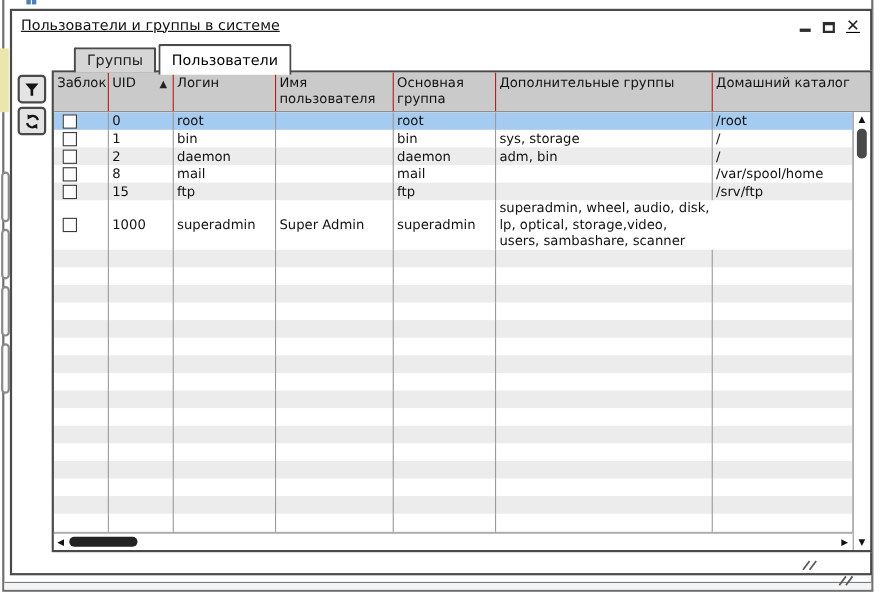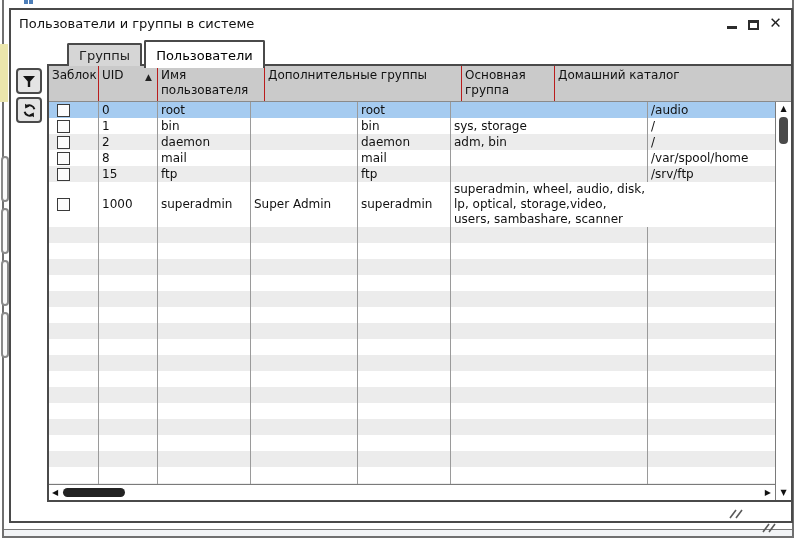--- a/index.html
+++ b/index.html
@@ -26,21 +26,21 @@
     position:absolute;left:0;top:44px;width:8px;height:58px;z-index:1;
     background:#ebe6ac;
   }
   .bg-grip{
     position:absolute;left:1px;width:8px;height:46px;z-index:1;
     border:2px solid #8a8a8a;border-radius:4px;background:#fbfbfb;box-sizing:border-box;
   }
   
   .dialog{
     position:absolute;left:9px;top:8px;width:784px;height:515px;z-index:2;
-    background:#ffffff;border:2px solid #4a4a4a;box-sizing:border-box;
+    background:#ffffff;border:2px solid #4a4a4a;box-sizing:border-box;text-decoration:underline;
   }
   .titlebar{height:26px;display:flex;align-items:center;padding:0 8px 0 8px;}
   .title{font-size:13px;color:#111;}
   .win-controls{margin-left:auto;display:flex;gap:7px;align-items:center;}
   .win-btn{width:15px;height:15px;display:flex;align-items:flex-end;justify-content:center;cursor:default;}
   .glyph-min{width:10px;height:3px;background:#2c2c2c;margin-bottom:2px;}
   .glyph-max{width:11px;height:10px;border:2px solid #2c2c2c;border-top-width:3px;box-sizing:border-box;margin-bottom:1px;background:#fff;}
   .glyph-close{font-size:15px;font-weight:bold;color:#1e1e1e;line-height:15px;}
   
   .tabbar{position:absolute;left:56px;top:28px;height:28px;display:flex;align-items:flex-end;gap:2px;z-index:4;}
@@ -153,44 +153,47 @@
 
   <div class="frame">
     <div class="thead" id="thead">
         <div class="hcell" style="width: 50px; flex: 0 0 auto;">
           <span class="lbl">Заблок</span>
         </div>
         <div class="hcell" style="width: 59px; flex: 0 0 auto; justify-content: space-between;">
           <span class="lbl">UID</span>
           <span class="sort-arrow">▲</span>
         </div>
+        <div class="hcell" style="width: 93px; flex: 0 0 auto;">
+          <span class="lbl">Логин</span>
+        </div>
         <div class="hcell" style="width: 107px; flex: 0 0 auto;">
           <span class="lbl">Имя пользователя</span>
         </div>
+        <div class="hcell" style="width: 93px; flex: 0 0 auto;">
+          <span class="lbl">Основная группа</span>
+        </div>
         <div class="hcell" style="width: 197px; flex: 0 0 auto;">
           <span class="lbl">Дополнительные группы</span>
-        </div>
-        <div class="hcell" style="width: 93px; flex: 0 0 auto;">
-          <span class="lbl">Основная группа</span>
         </div>
         <div class="hcell" style="flex: 1 1 0%;">
           <span class="lbl">Домашний каталог</span>
         </div>
       </div>
     <div class="tbody" id="tbody">
         <div class="trow" style="background: rgb(165, 203, 240);">
           <div class="tcell" style="width: 50px; flex: 0 0 auto;">
             <div class="cb"></div>
           </div>
           <div class="tcell" style="width: 59px; flex: 0 0 auto;">0</div>
           <div class="tcell" style="width: 93px; flex: 0 0 auto;">root</div>
           <div class="tcell" style="width: 107px; flex: 0 0 auto;"></div>
           <div class="tcell" style="width: 93px; flex: 0 0 auto;">root</div>
           <div class="tcell" style="width: 197px; flex: 0 0 auto;"></div>
-          <div class="tcell" style="flex: 1 1 0%;">/audio</div>
+          <div class="tcell" style="flex: 1 1 0%;">/root</div>
         </div>
         <div class="trow">
           <div class="tcell" style="width: 50px; flex: 0 0 auto;">
             <div class="cb"></div>
           </div>
           <div class="tcell" style="width: 59px; flex: 0 0 auto;">1</div>
           <div class="tcell" style="width: 93px; flex: 0 0 auto;">bin</div>
           <div class="tcell" style="width: 107px; flex: 0 0 auto;"></div>
           <div class="tcell" style="width: 93px; flex: 0 0 auto;">bin</div>
           <div class="tcell" style="width: 197px; flex: 0 0 auto;">sys, storage</div>

